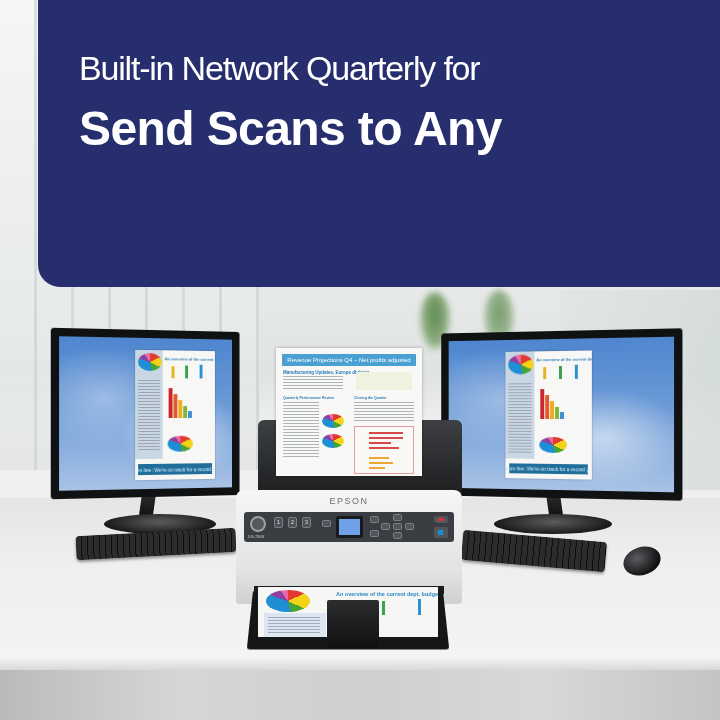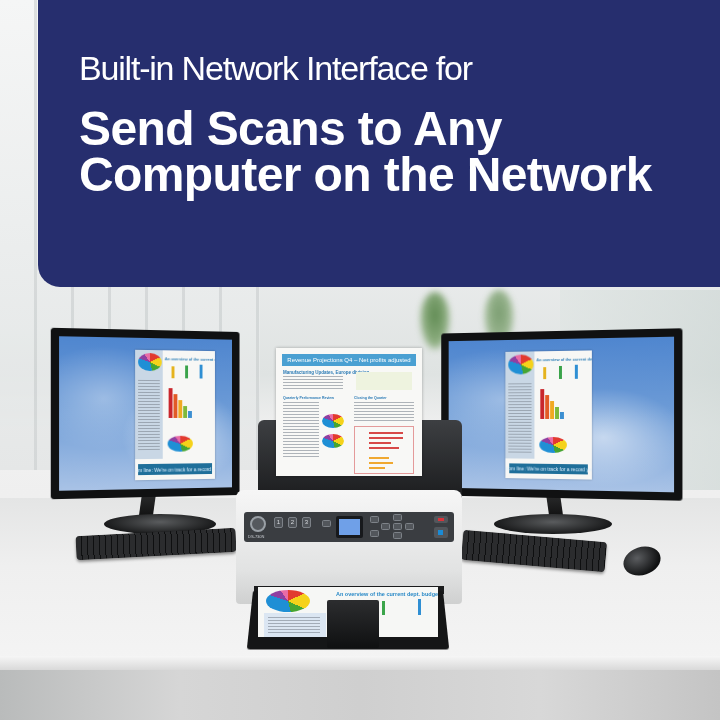--- a/index.html
+++ b/index.html
@@ -147,20 +147,21 @@
       <div style="position:absolute;left:14px;top:10px;width:34px;height:2px;background:#d74848"></div>
       <div style="position:absolute;left:14px;top:15px;width:22px;height:2px;background:#d74848"></div>
       <div style="position:absolute;left:14px;top:20px;width:30px;height:2px;background:#d74848"></div>
       <div style="position:absolute;left:14px;top:30px;width:20px;height:2px;background:#f0a830"></div>
       <div style="position:absolute;left:14px;top:35px;width:24px;height:2px;background:#f0a830"></div>
       <div style="position:absolute;left:14px;top:40px;width:16px;height:2px;background:#f0a830"></div>
     </div>
   </div>
 
   <div class="scanner">
+    <div class="brand">EPSON</div>
     <div class="panel">
       <div class="power"></div>
       <div class="model">DS-730N</div>
       <div class="key" style="left:30px;top:5px">1</div>
       <div class="key" style="left:44px;top:5px">2</div>
       <div class="key" style="left:58px;top:5px">3</div>
       <div class="nav" style="left:78px;top:8px"></div>
       <div class="lcd">
           <div class="in"></div>
         </div>
@@ -182,19 +183,18 @@
     <div class="pie" style="left:8px;top:3px;width:44px;height:22px"></div>
     <div style="position:absolute;left:6px;top:26px;width:62px;height:24px;background:#dbe6f2"></div>
     <div class="txt" style="left:10px;top:30px;width:52px;height:18px"></div>
     <div class="tt">An overview of the current dept. budget.</div>
     <div style="position:absolute;left:124px;top:14px;width:3px;height:14px;background:#3ba54a"></div>
     <div style="position:absolute;left:160px;top:12px;width:3px;height:16px;background:#2f8fd3"></div>
   </div>
   <div class="tray-stop"></div>
 
   <div class="banner">
-    <div class="line-light">Built-in Network Interface for</div>
+    <div class="line-light">Built-in Network Quarterly for</div>
     <div class="bold-block">
       <div class="line-bold">Send Scans to Any</div>
-      <div class="line-bold">Computer on the Network</div>
     </div>
   </div>
 </div>
 
 </body></html>

